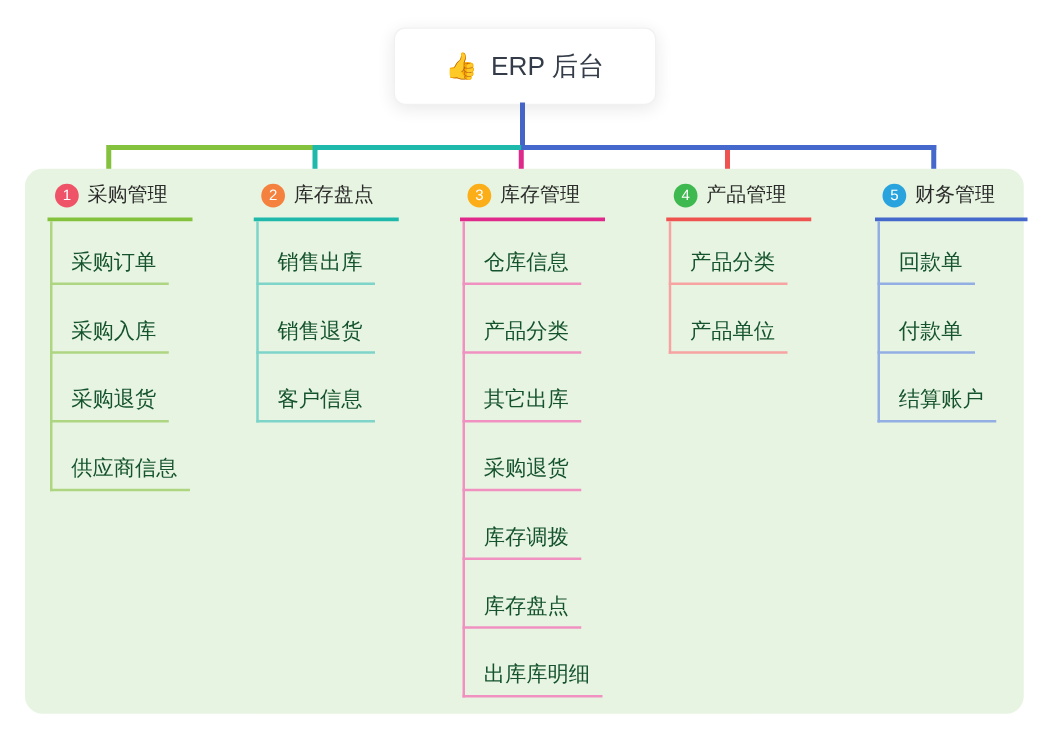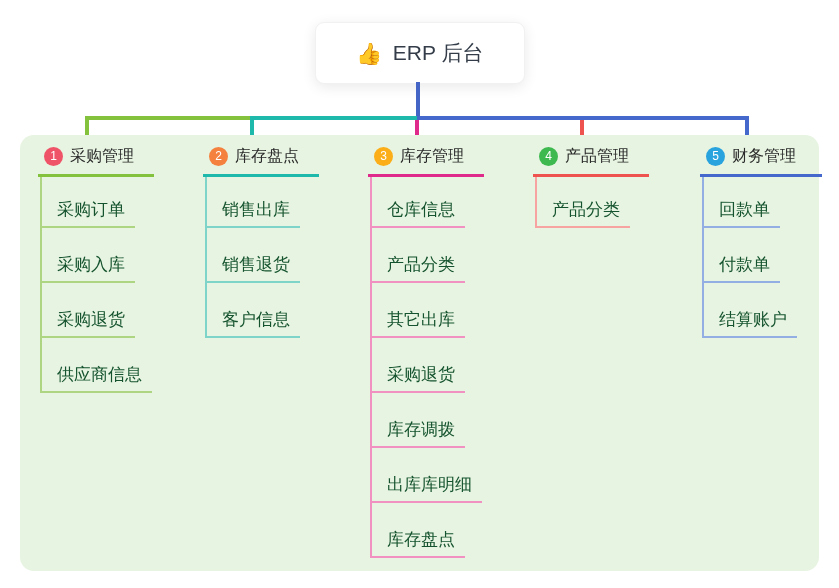--- a/index.html
+++ b/index.html
@@ -129,36 +129,39 @@
       <div class="child">
           <span>其它出库</span>
         </div>
       <div class="child">
           <span>采购退货</span>
         </div>
       <div class="child">
           <span>库存调拨</span>
         </div>
       <div class="child">
-          <span>出库库明细</span>
+          <span>库存盘点</span>
         </div>
       <div class="child">
-          <span>库存盘点</span>
+          <span>出库库明细</span>
         </div>
     </div>
   </div>
 
   <div class="branch b4" style="--main: #ef5350; --light: #f7a3a2; --badge: #3eb950;">
     <div class="branch-header">
       <span class="badge">4</span>
       <span>产品管理</span>
     </div>
     <div class="children">
       <div class="child">
           <span>产品分类</span>
+        </div>
+      <div class="child">
+          <span>产品单位</span>
         </div>
     </div>
   </div>
 
   <div class="branch b5" style="--main: #4468cc; --light: #92aee3; --badge: #29a3de;">
     <div class="branch-header">
       <span class="badge">5</span>
       <span>财务管理</span>
     </div>
     <div class="children">

